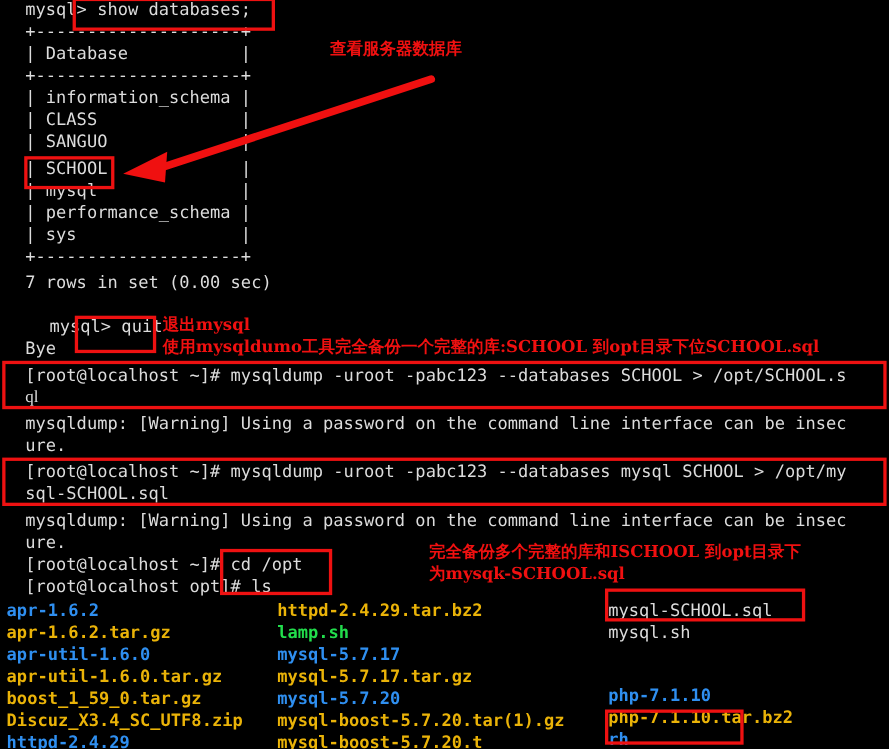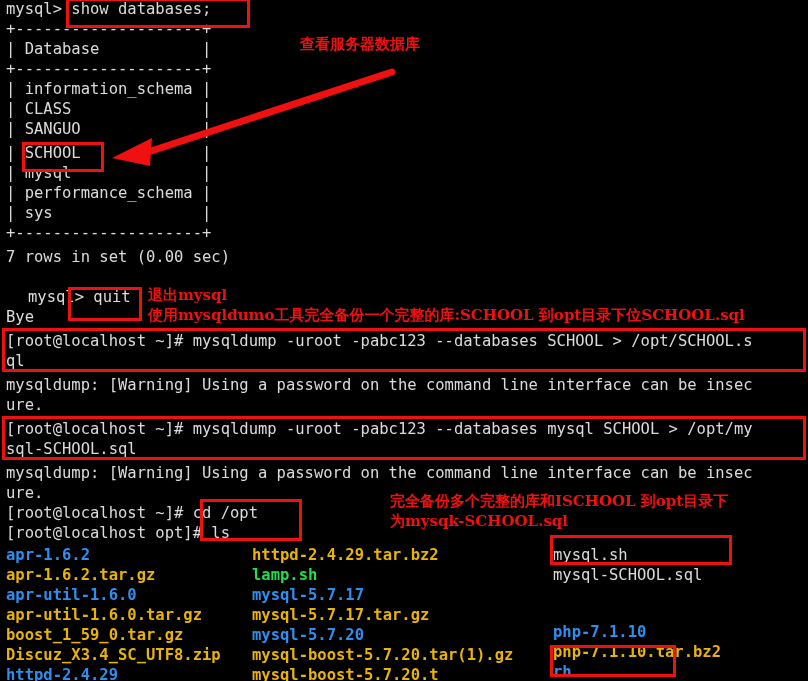--- a/index.html
+++ b/index.html
@@ -13,21 +13,21 @@
     position: relative;
     width: 808px; height: 681px;
     background: #000000;
     font-family: "DejaVu Sans Mono", "Liberation Mono", monospace;
     font-size: 15px;
     line-height: 20px;
     color: #d8d8d8;
   }
   .line {
     position: absolute;
-    left: 6px;
+    left: 23px;
     white-space: pre;
     font-family: "DejaVu Sans Mono", "Liberation Mono", monospace;
     font-size: 15.5px;
     line-height: 20px;
     letter-spacing: 0px;
     color: #dcdcdc;
   }
   .c-blue   { color: #2f8ff0; font-weight: bold; }
   .c-red    { color: #eab308; font-weight: bold; }
   .c-green  { color: #22dd4c; font-weight: bold; }
@@ -69,21 +69,21 @@
   <div class="line" style="top:163px;">| mysql              |</div>
   <div class="line" style="top:183px;text-align:center;">| performance_schema |</div>
   <div class="line" style="top:203px;">| sys                |</div>
   <div class="line" style="top:223px;">+--------------------+</div>
   <div class="line" style="top:247px;">7 rows in set (0.00 sec)</div>
 
   <div class="line" style="top:287px;padding-left:22px;"><span>mysql&gt; </span><span>quit</span></div>
   <div class="line" style="top:307px;">Bye</div>
 
   <div class="line" style="top:331px;"><span>[root@localhost ~]# </span><span>mysqldump -uroot -pabc123 --databases SCHOOL &gt; /opt/SCHOOL.s</span></div>
-  <div class="line" style="top:351px;">ql</div>
+  <div class="line" style="top:351px;font-family:Liberation Serif, serif;">ql</div>
 
   <div class="line" style="top:375px;">mysqldump: [Warning] Using a password on the command line interface can be insec</div>
   <div class="line" style="top:395px;">ure.</div>
 
   <div class="line" style="top:419px;"><span>[root@localhost ~]# </span><span>mysqldump -uroot -pabc123 --databases mysql SCHOOL &gt; /opt/my</span></div>
   <div class="line" style="top:439px;">sql-SCHOOL.sql</div>
 
   <div class="line" style="top:463px;">mysqldump: [Warning] Using a password on the command line interface can be insec</div>
   <div class="line" style="top:483px;">ure.</div>
 
@@ -102,22 +102,22 @@
   <div id="ls-col2" style="position:absolute; left:252px; top:545px;">
       <div class="line c-red" style="position: relative; left: 0px; top: 0px;">httpd-2.4.29.tar.bz2</div>
       <div class="line c-green" style="position: relative; left: 0px; top: 0px;">lamp.sh</div>
       <div class="line c-blue" style="position: relative; left: 0px; top: 0px;">mysql-5.7.17</div>
       <div class="line c-red" style="position: relative; left: 0px; top: 0px;">mysql-5.7.17.tar.gz</div>
       <div class="line c-blue" style="position: relative; left: 0px; top: 0px;">mysql-5.7.20</div>
       <div class="line c-red" style="position: relative; left: 0px; top: 0px;">mysql-boost-5.7.20.tar(1).gz</div>
       <div class="line c-red" style="position: relative; left: 0px; top: 0px;">mysql-boost-5.7.20.t</div>
     </div>
   <div id="ls-col3" style="position:absolute; left:553px; top:545px;">
+      <div class="line c-white" style="position: relative; left: 0px; top: 0px;">mysql-SCHOOL.sql</div>
       <div class="line c-white" style="position: relative; left: 0px; top: 0px;">mysql.sh</div>
-      <div class="line c-white" style="position: relative; left: 0px; top: 0px;">mysql-SCHOOL.sql</div>
       <div class="line c-blue" style="position: relative; left: 0px; top: 0px; margin-top: 37px;">php-7.1.10</div>
       <div class="line c-red" style="position: relative; left: 0px; top: 0px;">php-7.1.10.tar.bz2</div>
       <div class="line c-blue" style="position: relative; left: 0px; top: 0px;">rh</div>
       <div class="line c-white" style="position: relative; left: 0px; top: 0px;">SCHOOL.sql</div>
     </div>
 
   <div class="box" style="left:66px;  top:-2px;  width:184px; height:30px;"></div>
   <div class="box" style="left:22px;  top:142px; width:82px;  height:30px;"></div>
   <div class="box" style="left:68px;  top:287px; width:74px;  height:34px;"></div>
   <div class="box" style="left:2px;   top:328px; width:804px; height:44px;"></div>

